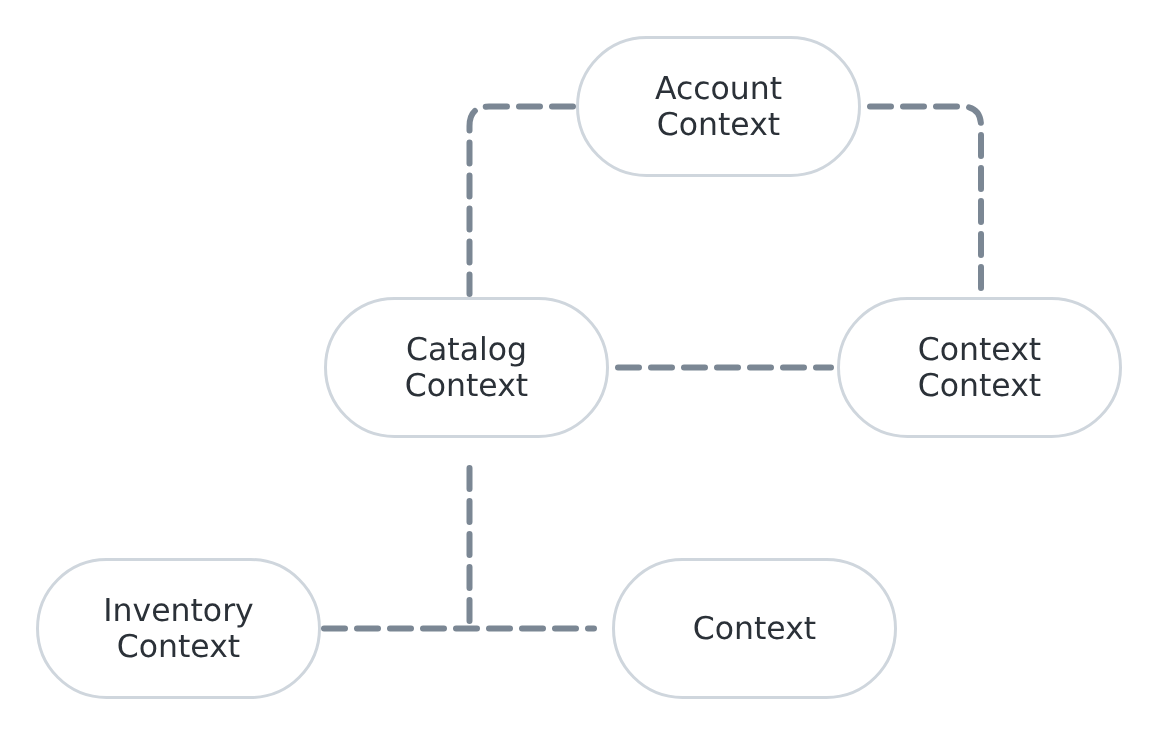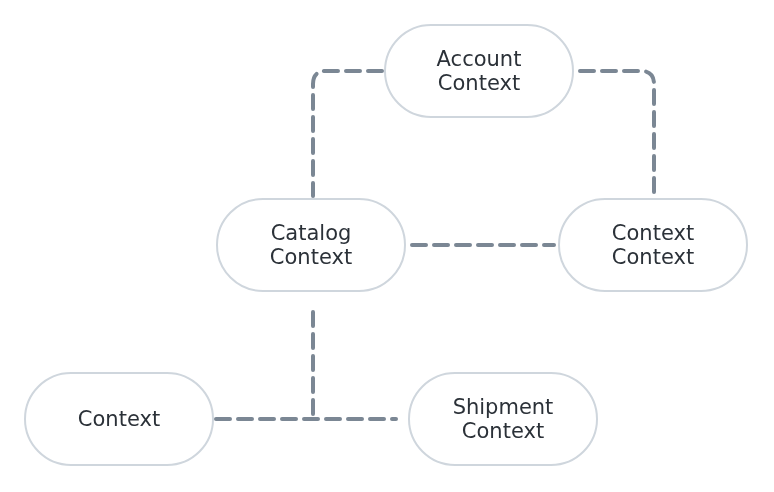--- a/index.html
+++ b/index.html
@@ -26,18 +26,18 @@
 </div>
 <div class="node" style="left:216px;top:198px;text-align:center;">
   <span>Catalog</span>
   <span>Context</span>
 </div>
 <div class="node" style="left:558px;top:198px;">
   <span>Context</span>
   <span>Context</span>
 </div>
 <div class="node" style="left:24px;top:372px;">
+  <span>Inventory</span>
   <span>Context</span>
 </div>
 <div class="node" style="left:408px;top:372px;">
-  <span>Shipment</span>
   <span>Context</span>
 </div>
 
 </body></html>

